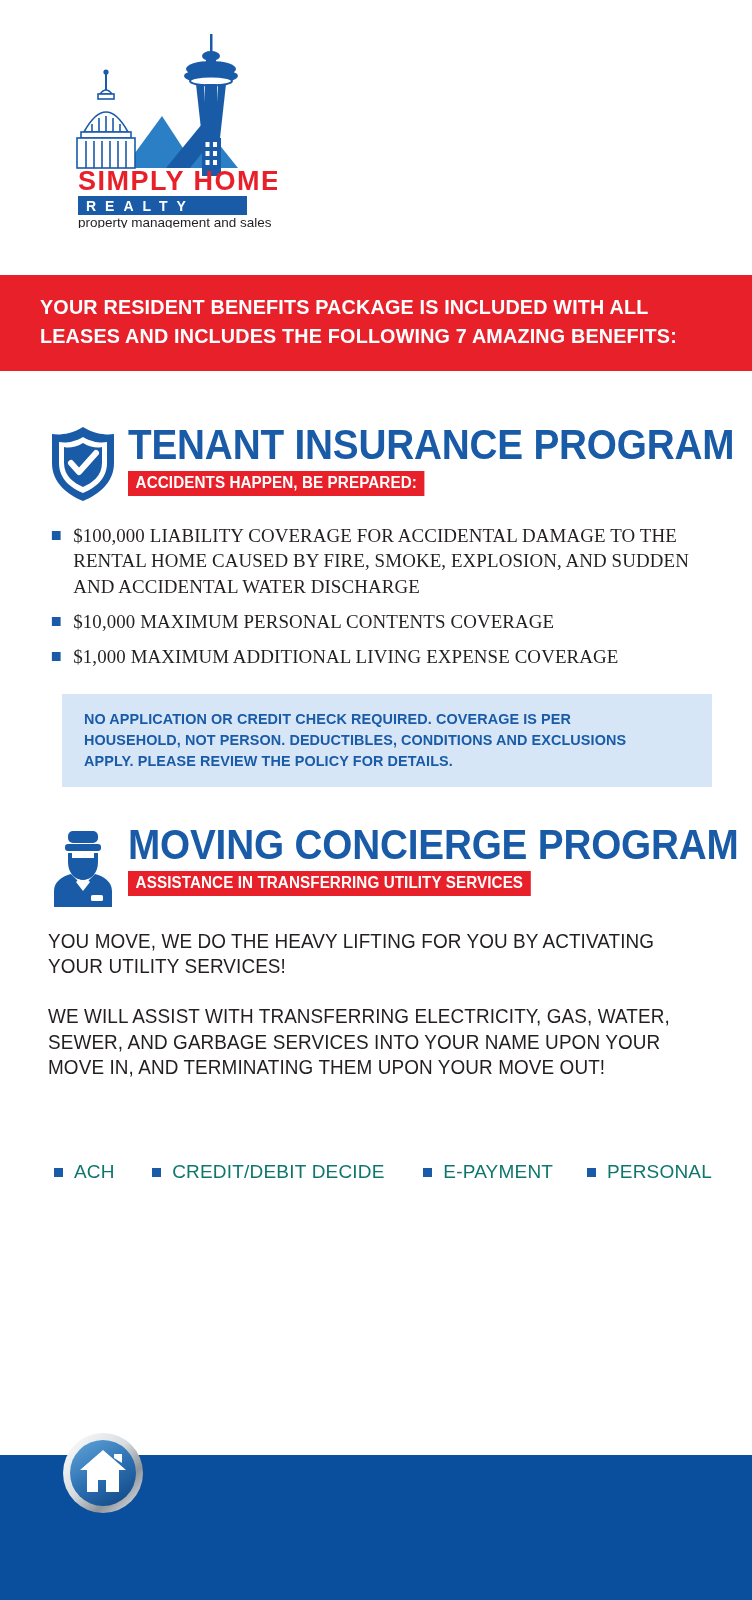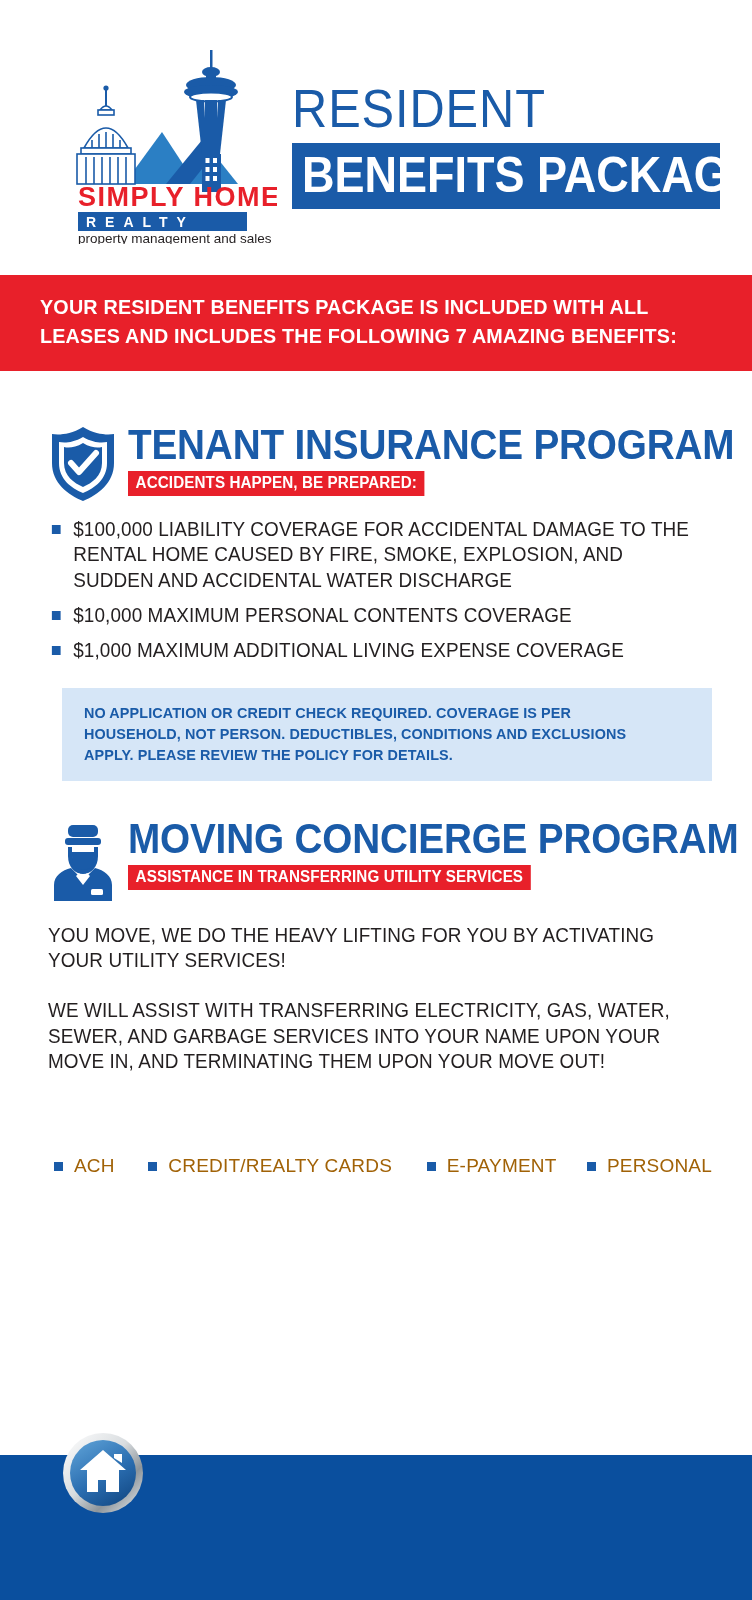--- a/index.html
+++ b/index.html
@@ -17,21 +17,21 @@
 
   
   .header {
     height: 275px;
     position: relative;
     background: #ffffff;
   }
   .logo-wrap {
     position: absolute;
     left: 62px;
-    top: 44px;
+    top: 28px;
     width: 215px;
     height: 200px;
   }
   .logo-svg { display: block; }
 
   .title-block {
     position: absolute;
     left: 292px;
     top: 82px;
     width: 428px;
@@ -122,22 +122,23 @@
     padding: 3px 8px 4px 8px;
     margin-top: 5px;
     letter-spacing: 0.1px;
     transform: scaleX(0.95);
     transform-origin: left center;
     white-space: nowrap;
   }
 
   ul.bullets {
     list-style: none;
-    margin: 12px 0 0 0;
+    margin: 18px 0 0 0;
     padding: 0;
+    font-family: Liberation Serif, serif;
   }
   ul.bullets li {
     position: relative;
     padding-left: 26px;
     margin-bottom: 10px;
     font-size: 19.5px;
     line-height: 1.30;
     color: #231f20;
     letter-spacing: 0.1px;
     transform: scaleX(0.97);
@@ -181,21 +182,21 @@
   .pay-list {
     display: flex;
     align-items: center;
     margin-top: 22px;
     padding-left: 4px;
   }
   .pay-item {
     position: relative;
     padding-left: 22px;
     font-size: 19px;
-    color: #a16207;
+    color: #0f766e;
     letter-spacing: 0.2px;
     white-space: nowrap;
   }
   .pay-item .sq {
     position: absolute;
     left: 2px;
     top: 7px;
     width: 9px;
     height: 9px;
     background: #1a5ba8;
@@ -277,26 +278,20 @@
       </g>
 
       <text x="16" y="162" font-family="Liberation Sans, sans-serif" font-size="27" font-weight="700" fill="#e8202a" letter-spacing="1.5">SIMPLY HOME</text>
 
       <rect x="16" y="168" width="169" height="19" fill="#1a5ba8"></rect>
       <text x="24" y="183" font-family="Liberation Sans, sans-serif" font-size="14" font-weight="700" fill="#ffffff" letter-spacing="9">REALTY</text>
       <text x="16" y="199" font-family="Liberation Sans, sans-serif" font-size="13.5" fill="#231f20">property management and sales</text>
     </svg>
   </div>
 
-  <div class="title-block">
-    <div class="title-top">RESIDENT</div>
-    <div class="title-bar">
-      <span class="title-bottom">BENEFITS PACKAGE</span>
-    </div>
-  </div>
 </div>
 
 <div class="red-banner">
   <div class="red-banner-text">YOUR RESIDENT BENEFITS PACKAGE IS INCLUDED WITH ALL LEASES AND INCLUDES THE FOLLOWING 7 AMAZING BENEFITS:</div>
 </div>
 
 <div class="content">
 
   <div class="section" style="padding-top:52px;">
     <div class="sec-head">
@@ -361,21 +356,21 @@
   <div class="section" style="padding-top:58px;">
 
     <div class="pay-list">
       <div class="pay-item">
         <span class="sq"></span>
         <span>ACH</span>
       </div>
       <div class="pay-gap-1"></div>
       <div class="pay-item">
         <span class="sq"></span>
-        <span>CREDIT/REALTY CARDS</span>
+        <span>CREDIT/DEBIT DECIDE</span>
       </div>
       <div class="pay-gap-2"></div>
       <div class="pay-item">
         <span class="sq"></span>
         <span>E-PAYMENT</span>
       </div>
       <div class="pay-gap-3"></div>
       <div class="pay-item">
         <span class="sq"></span>
         <span>PERSONAL</span>

